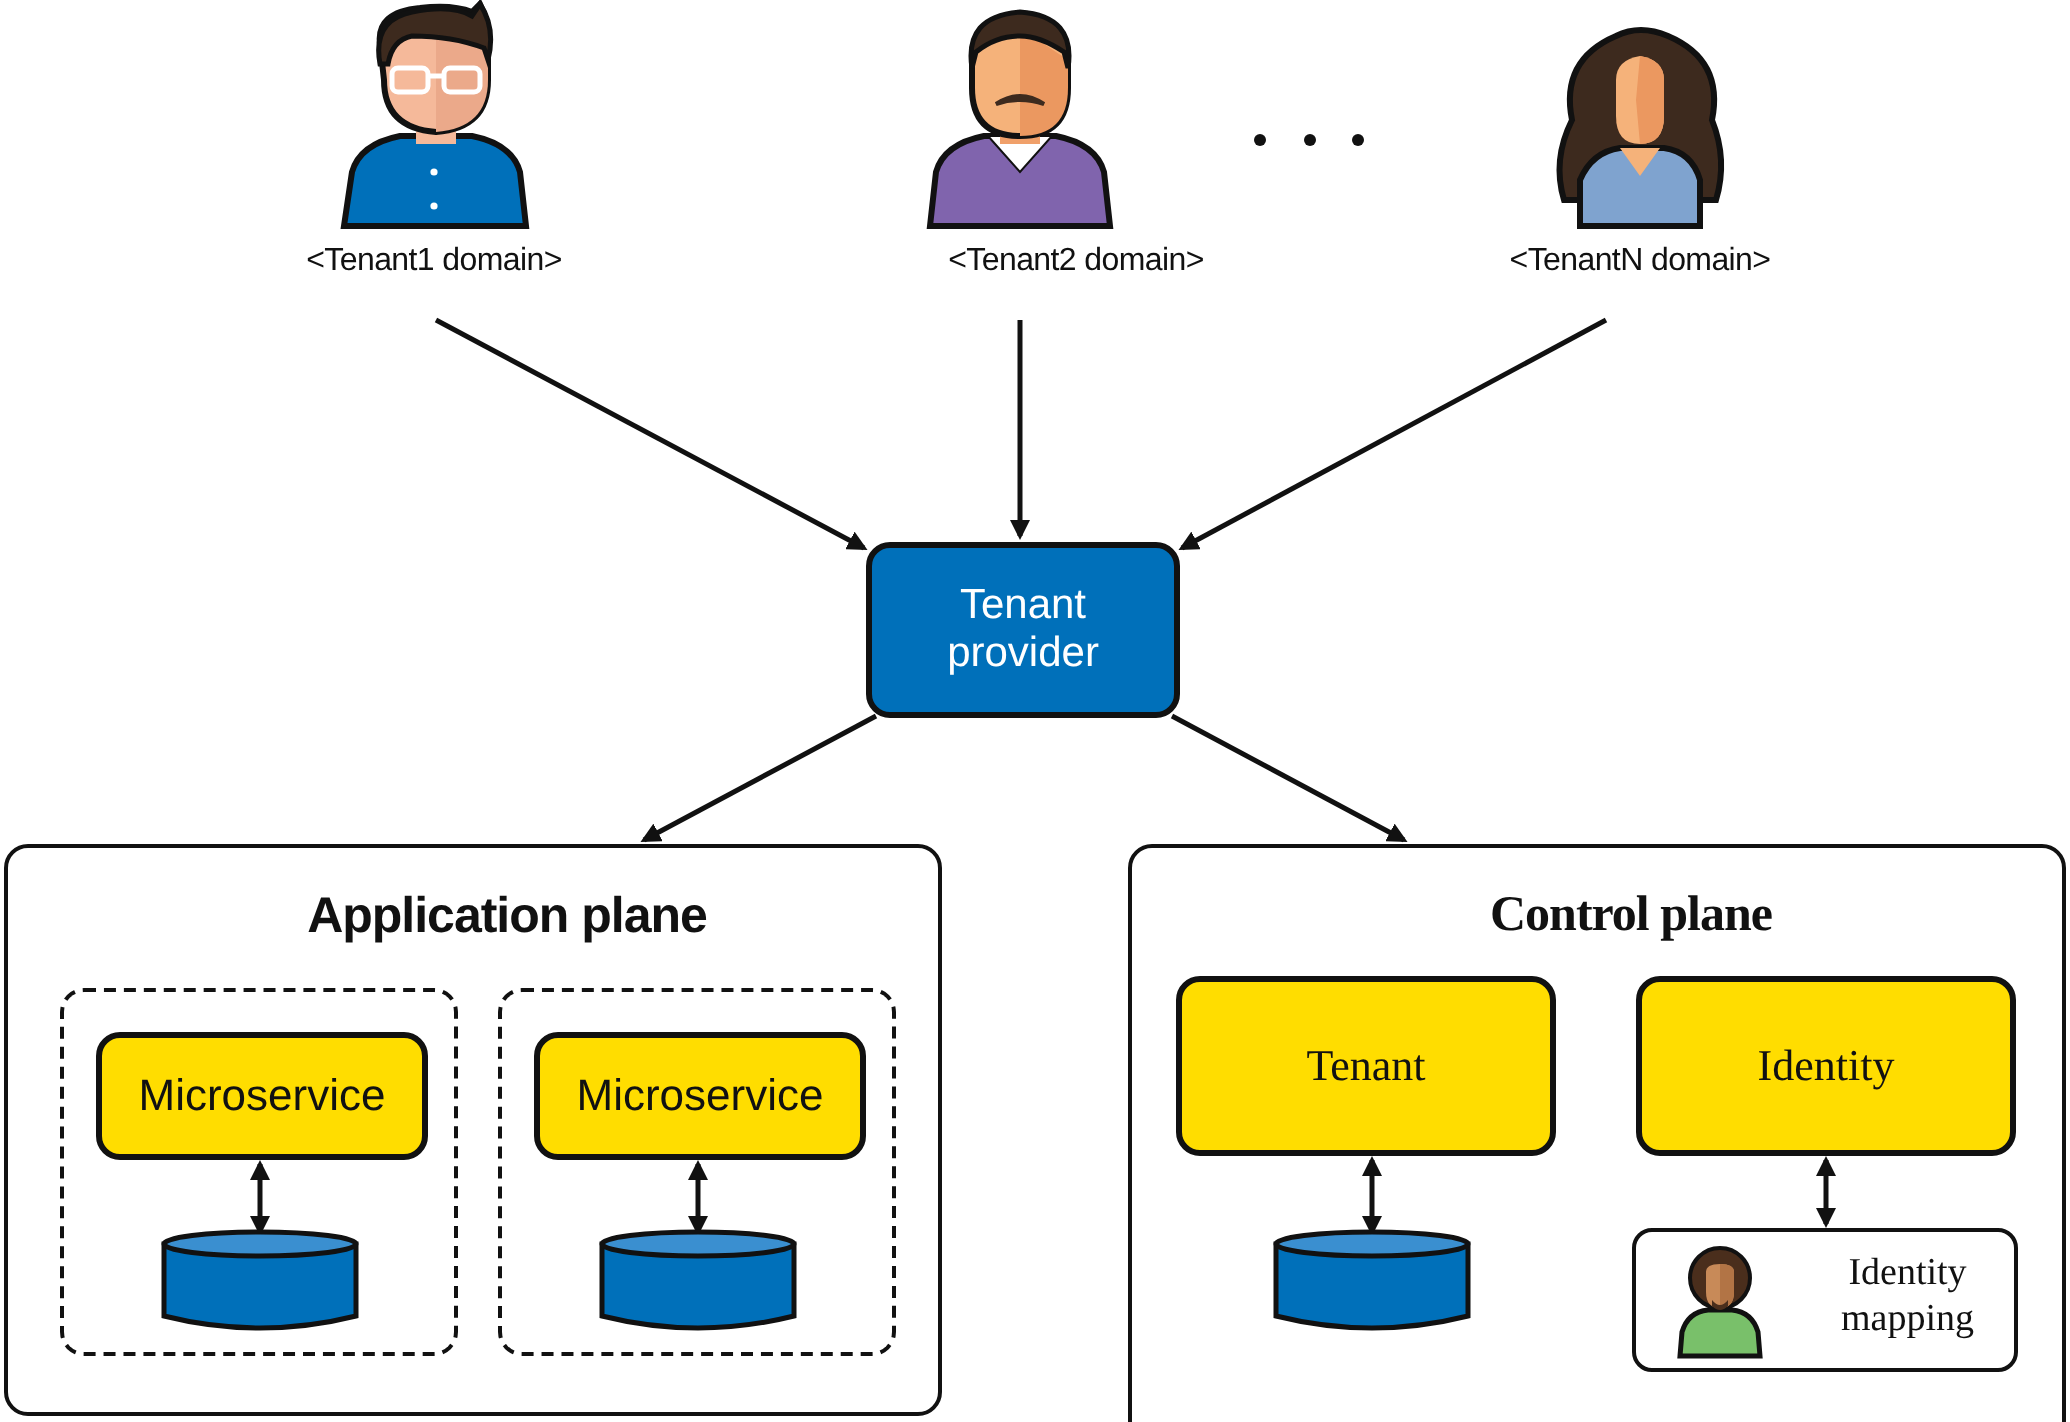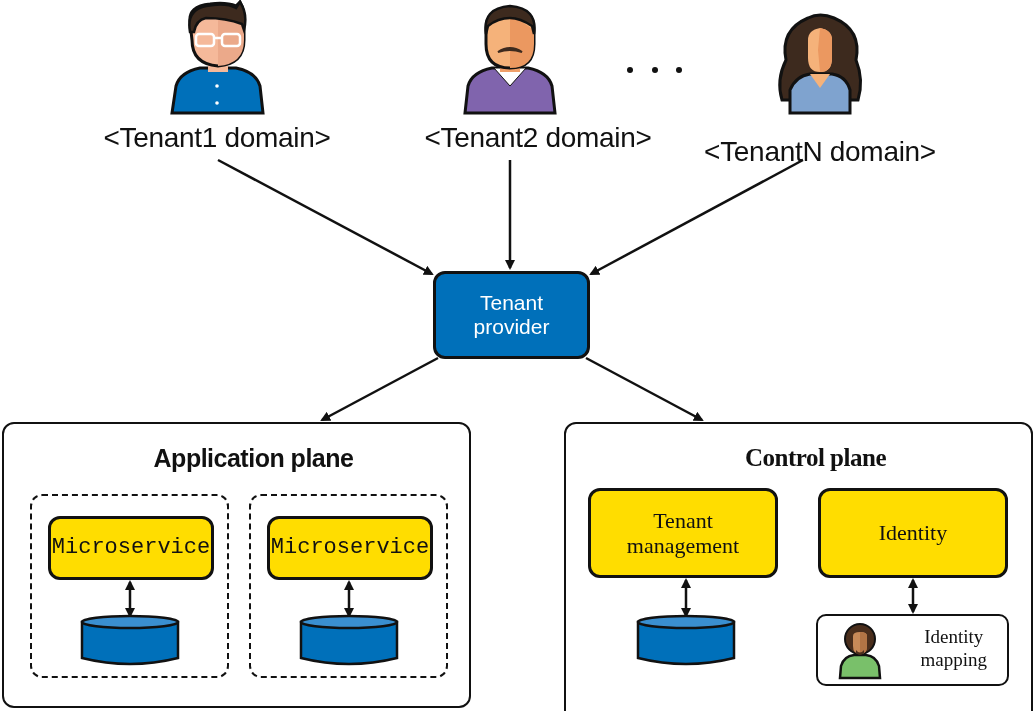--- a/index.html
+++ b/index.html
@@ -1,25 +1,25 @@
 <!DOCTYPE html>
 <html><head>
 <meta charset="utf-8">
 <style>
   html,body{margin:0;padding:0;background:#ffffff;}
   body{width:1035px;height:711px;position:relative;overflow:hidden;font-family:"Liberation Sans",sans-serif;color:#111;}
   svg#diagram{position:absolute;left:0;top:0;}
   .lbl{position:absolute;text-align:center;white-space:nowrap;font-family:"Liberation Sans",sans-serif;}
-  .tenant-label{font-size:28px;color:#111;transform:translateX(-50%);letter-spacing:-0.3px;}
+  .tenant-label{font-size:16px;color:#111;transform:translateX(-50%);letter-spacing:-0.3px;}
   .box{position:absolute;box-sizing:border-box;border:3px solid #111;border-radius:12px;display:flex;align-items:center;justify-content:center;text-align:center;line-height:1.15;}
   .blue{background:#0070ba;color:#fff;font-size:21px;}
   .yellow{background:#ffdd00;color:#111;font-size:22px;}
   .panel{position:absolute;box-sizing:border-box;border:2.5px solid #111;border-radius:12px;background:#fff;}
   .panel-title{position:absolute;left:0;right:0;text-align:center;font-size:25px;font-weight:bold;top:20px;letter-spacing:-0.5px;padding-left:34px;}
-  .dashed{position:absolute;box-sizing:border-box;border:2.5px dashed #111;border-radius:12px;font-family:Liberation Mono, monospace;}
+  .dashed{position:absolute;box-sizing:border-box;border:2.5px dashed #111;border-radius:12px;}
   .idp{position:absolute;box-sizing:border-box;border:2.5px solid #111;border-radius:10px;background:#fff;}
   .idp-text{position:absolute;right:20px;top:10px;font-size:19px;line-height:1.2;text-align:center;}
 </style>
 </head>
 <body>
 
 <svg id="diagram" width="1035" height="711" viewBox="0 0 1035 711">
   <defs>
     <marker id="arrowhead" markerWidth="10" markerHeight="10" refX="8" refY="5" orient="auto" markerUnits="userSpaceOnUse">
       <path d="M0,0 L10,5 L0,10 z" fill="#111"></path>
@@ -69,21 +69,21 @@
   <line x1="218" y1="160" x2="432" y2="274" stroke="#111" stroke-width="2.5" marker-end="url(#arrowhead)"></line>
   <line x1="510" y1="160" x2="510" y2="268" stroke="#111" stroke-width="2.5" marker-end="url(#arrowhead)"></line>
   <line x1="803" y1="160" x2="591" y2="274" stroke="#111" stroke-width="2.5" marker-end="url(#arrowhead)"></line>
 
   <line x1="438" y1="358" x2="322" y2="420" stroke="#111" stroke-width="2.5" marker-end="url(#arrowhead)"></line>
   <line x1="586" y1="358" x2="702" y2="420" stroke="#111" stroke-width="2.5" marker-end="url(#arrowhead)"></line>
 </svg>
 
 <div class="lbl tenant-label" style="left:217px;top:122px;">&lt;Tenant1 domain&gt;</div>
 <div class="lbl tenant-label" style="left:510px;top:122px;margin-left:28px;">&lt;Tenant2 domain&gt;</div>
-<div class="lbl tenant-label" style="left:820px;top:136px;">&lt;TenantN domain&gt;</div>
+<div class="lbl tenant-label" style="left:820px;top:122px;">&lt;TenantN domain&gt;</div>
 
 <div class="box blue" style="left:433px;top:271px;width:157px;height:88px;flex-direction:column;">
   <span>Tenant</span>
   <span>provider</span>
 </div>
 
 <div class="panel" style="left:2px;top:422px;width:469px;height:286px;">
   <div class="panel-title">Application plane</div>
 
   <div class="dashed" style="left:26px;top:70px;width:199px;height:184px;">
@@ -111,21 +111,20 @@
       </g>
     </svg>
   </div>
 </div>
 
 <div class="panel" style="left:564px;top:422px;width:469px;height:344px;font-family:Liberation Serif, serif;">
   <div class="panel-title">Control plane</div>
 
   <div class="box yellow" style="left:22px;top:64px;width:190px;height:90px;flex-direction:column;">
     <span>Tenant</span>
-    <span>management</span>
   </div>
 
   <div class="box yellow" style="left:252px;top:64px;width:190px;height:90px;">
     <span>Identity</span>
   </div>
 
   <svg style="position:absolute;left:0;top:0;" width="469" height="286">
     <line x1="120" y1="156" x2="120" y2="192" stroke="#111" stroke-width="2.5" marker-start="url(#arrowstart)" marker-end="url(#arrowhead)"></line>
     <g>
       <path d="M72,198 L72,234 Q120,246 168,234 L168,198 Z" fill="#0070ba" stroke="#111" stroke-width="2.5"></path>

